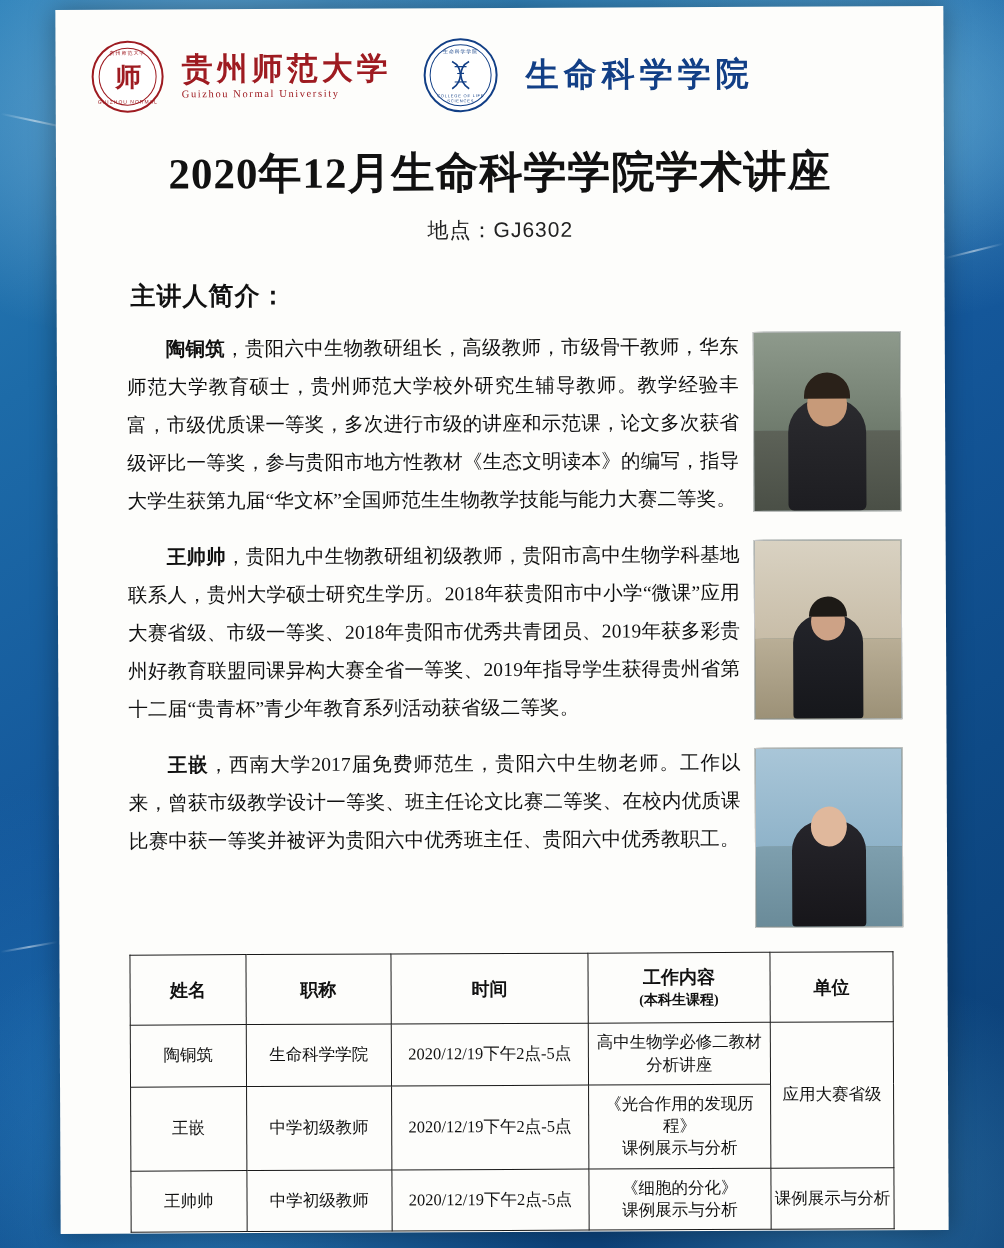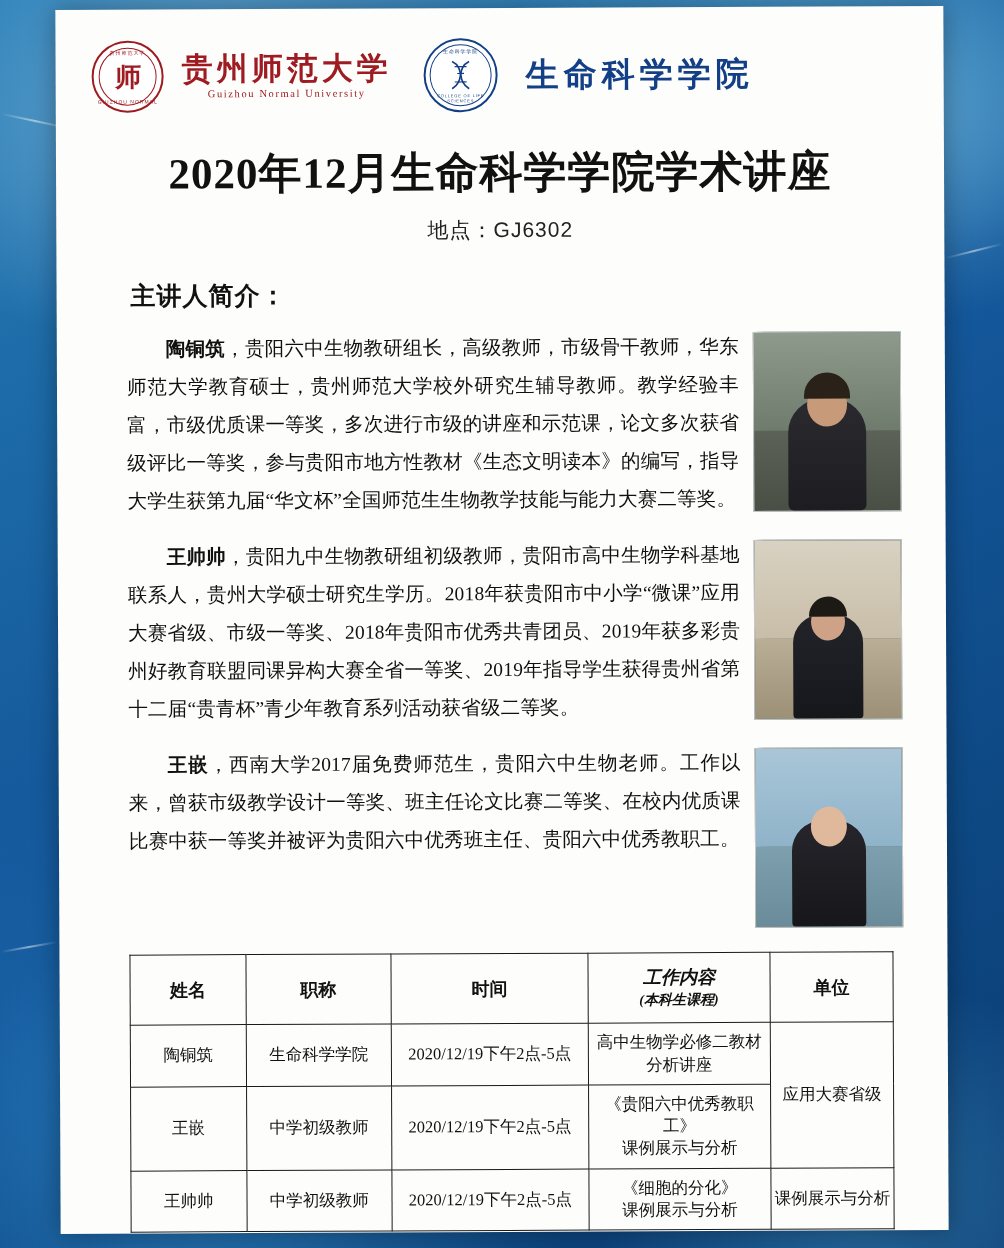--- a/index.html
+++ b/index.html
@@ -127,21 +127,20 @@
     font-size: 31px;
     color: #9e1b21;
     letter-spacing: 4px;
   }
   .univ-en {
     font-family: "Liberation Serif", serif;
     font-size: 10.5px;
     color: #9e1b21;
     letter-spacing: 1.6px;
     margin-top: 3px;
-    text-align: center;
   }
   .college-logo {
     width: 70px; height: 70px;
     border-radius: 50%;
     border: 2px solid #123f86;
     position: relative;
     flex: 0 0 auto;
     background: #fff;
     margin-left: 14px;
     overflow: hidden;
@@ -271,21 +270,21 @@
   }
   table.sched th .sub {
     display: block;
     font-size: 14px;
     font-weight: bold;
     margin-top: 2px;
   }
   .col-name { width: 15%; }
   .col-title { width: 19%; }
   .col-time { width: 26%; }
-  .col-content { width: 24%; font-style: italic; }
+  .col-content { width: 24%; }
   .col-unit { width: 16%; }
   .cell-2line span { display: block; }
 </style>
 </head>
 <body>
 
 <div id="poster-root">
   <div class="bg-swoosh sw1"></div>
   <div class="bg-swoosh sw2"></div>
   <div class="bg-swoosh sw3"></div>
@@ -388,21 +387,21 @@
                 <span>高中生物学必修二教材</span>
                 <span>分析讲座</span>
               </td>
               <td rowspan="2">应用大赛省级</td>
             </tr>
             <tr>
               <td>王嵌</td>
               <td>中学初级教师</td>
               <td>2020/12/19下午2点-5点</td>
               <td class="cell-2line">
-                <span>《贵阳六中优秀教职工》</span>
+                <span>《光合作用的发现历程》</span>
                 <span>课例展示与分析</span>
               </td>
             </tr>
             <tr>
               <td>王帅帅</td>
               <td>中学初级教师</td>
               <td>2020/12/19下午2点-5点</td>
               <td class="cell-2line">
                 <span>《细胞的分化》</span>
                 <span>课例展示与分析</span>

